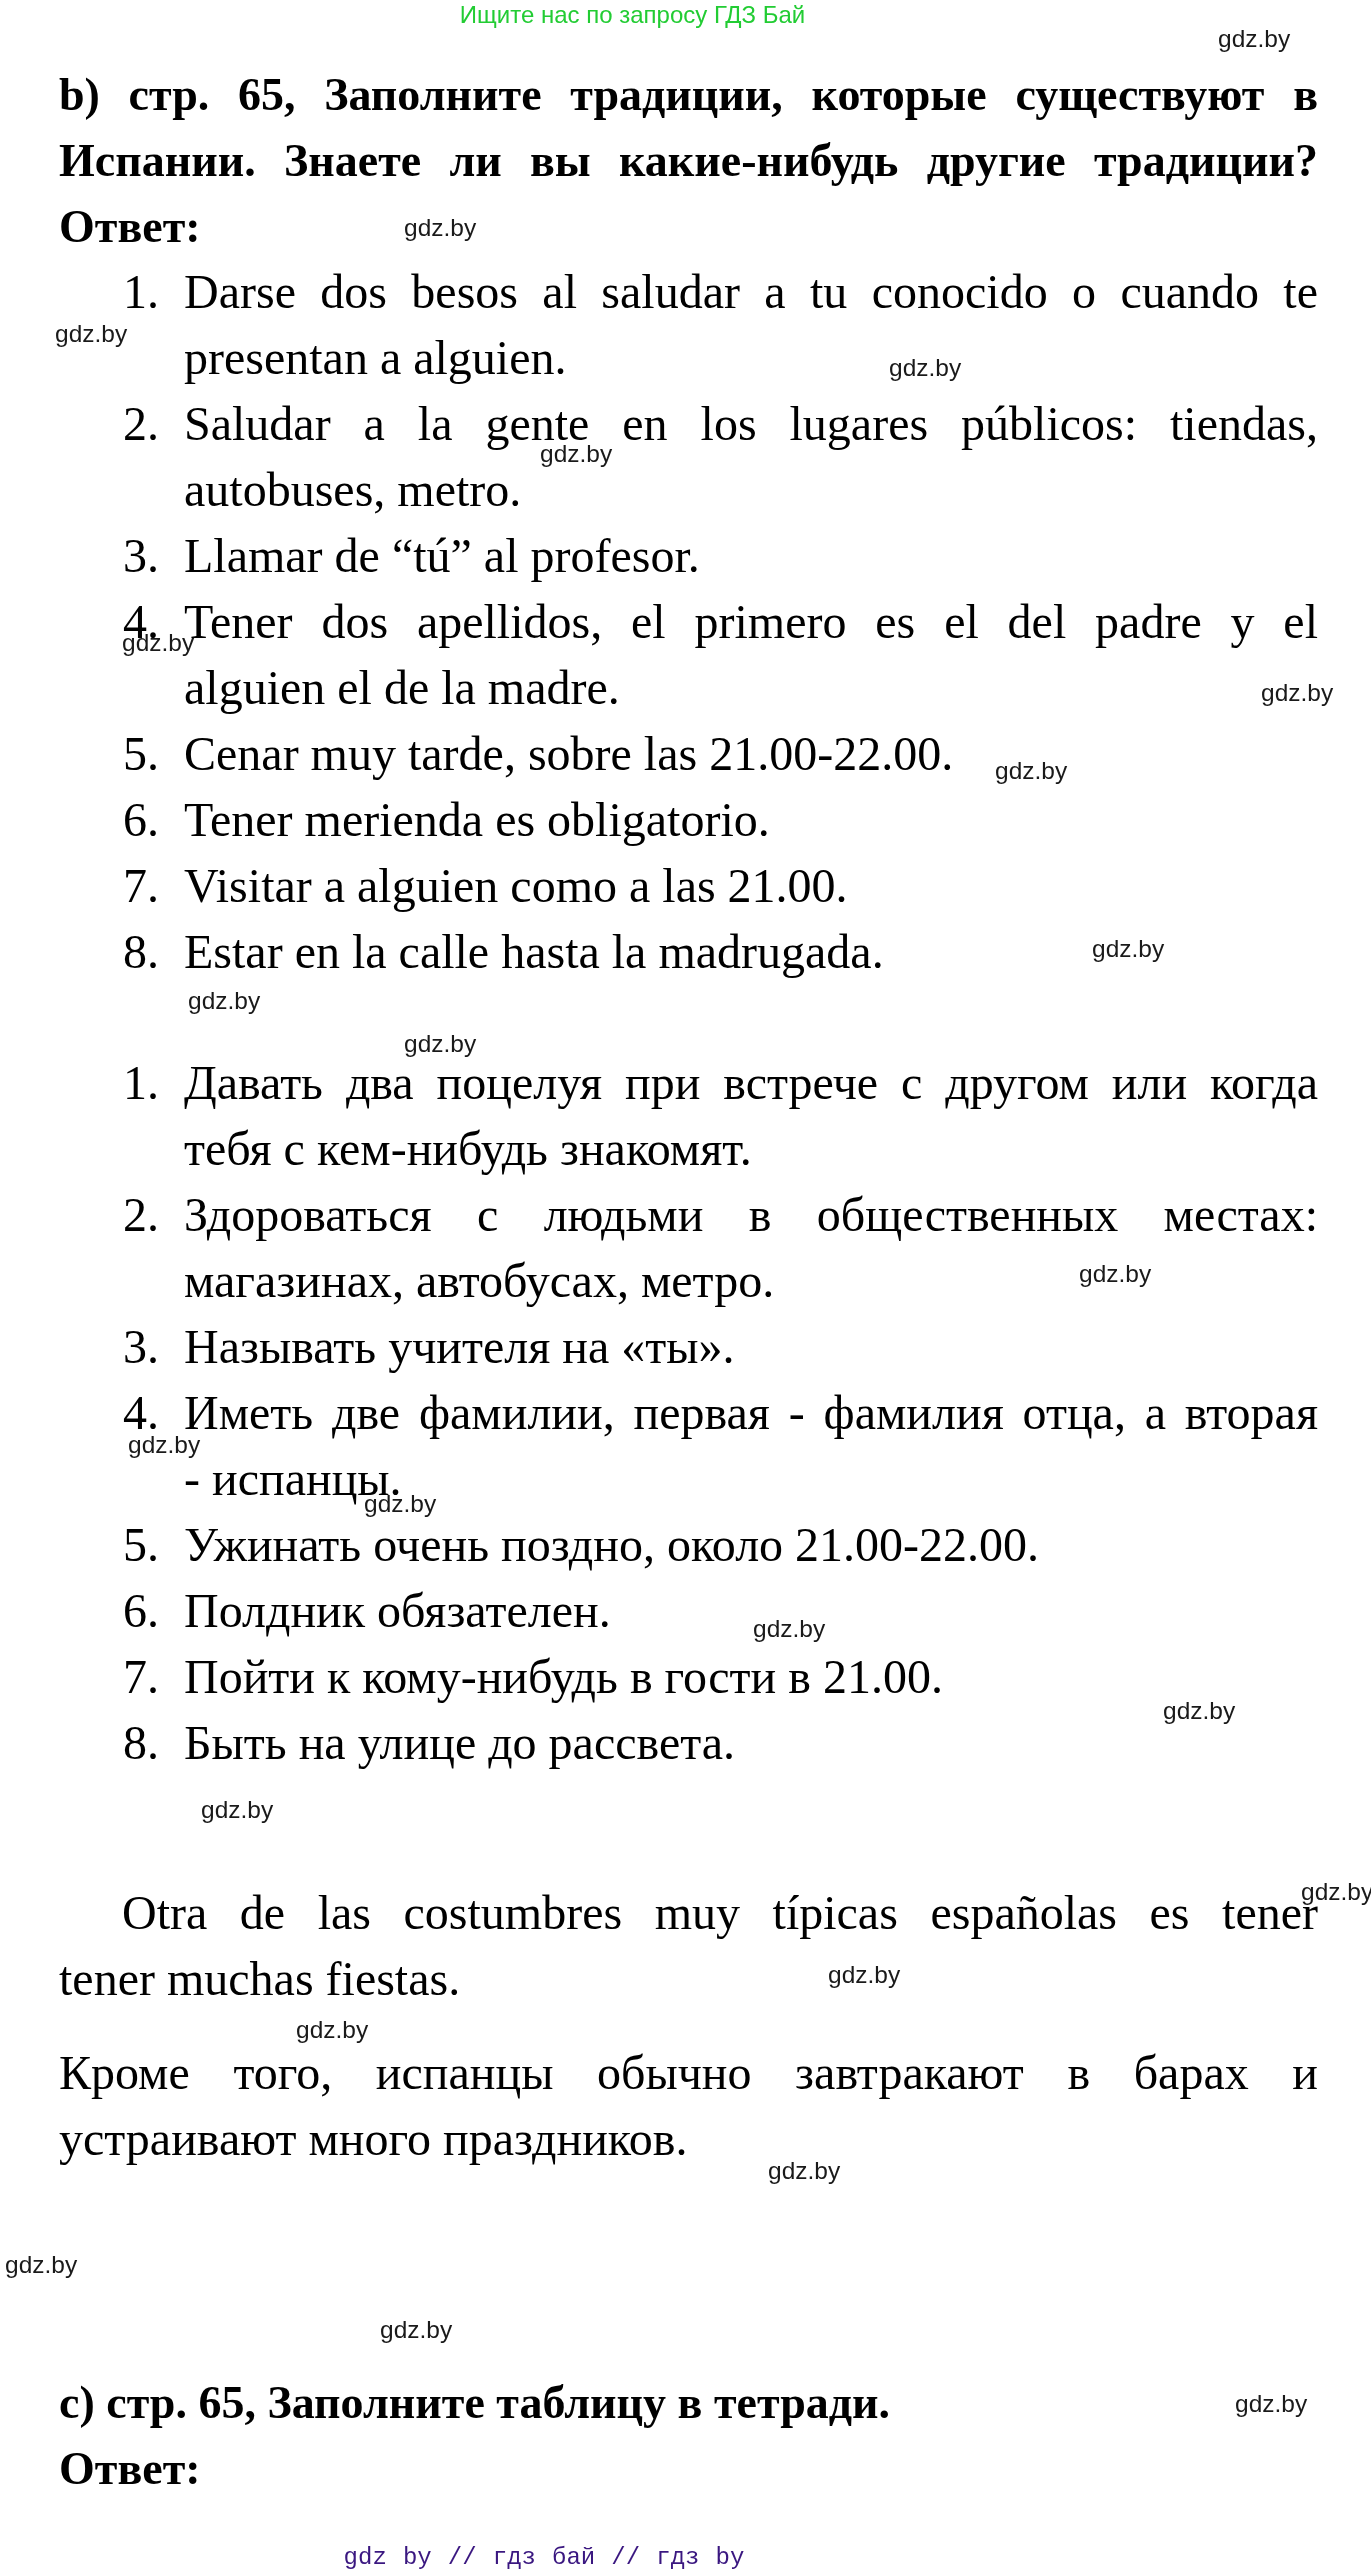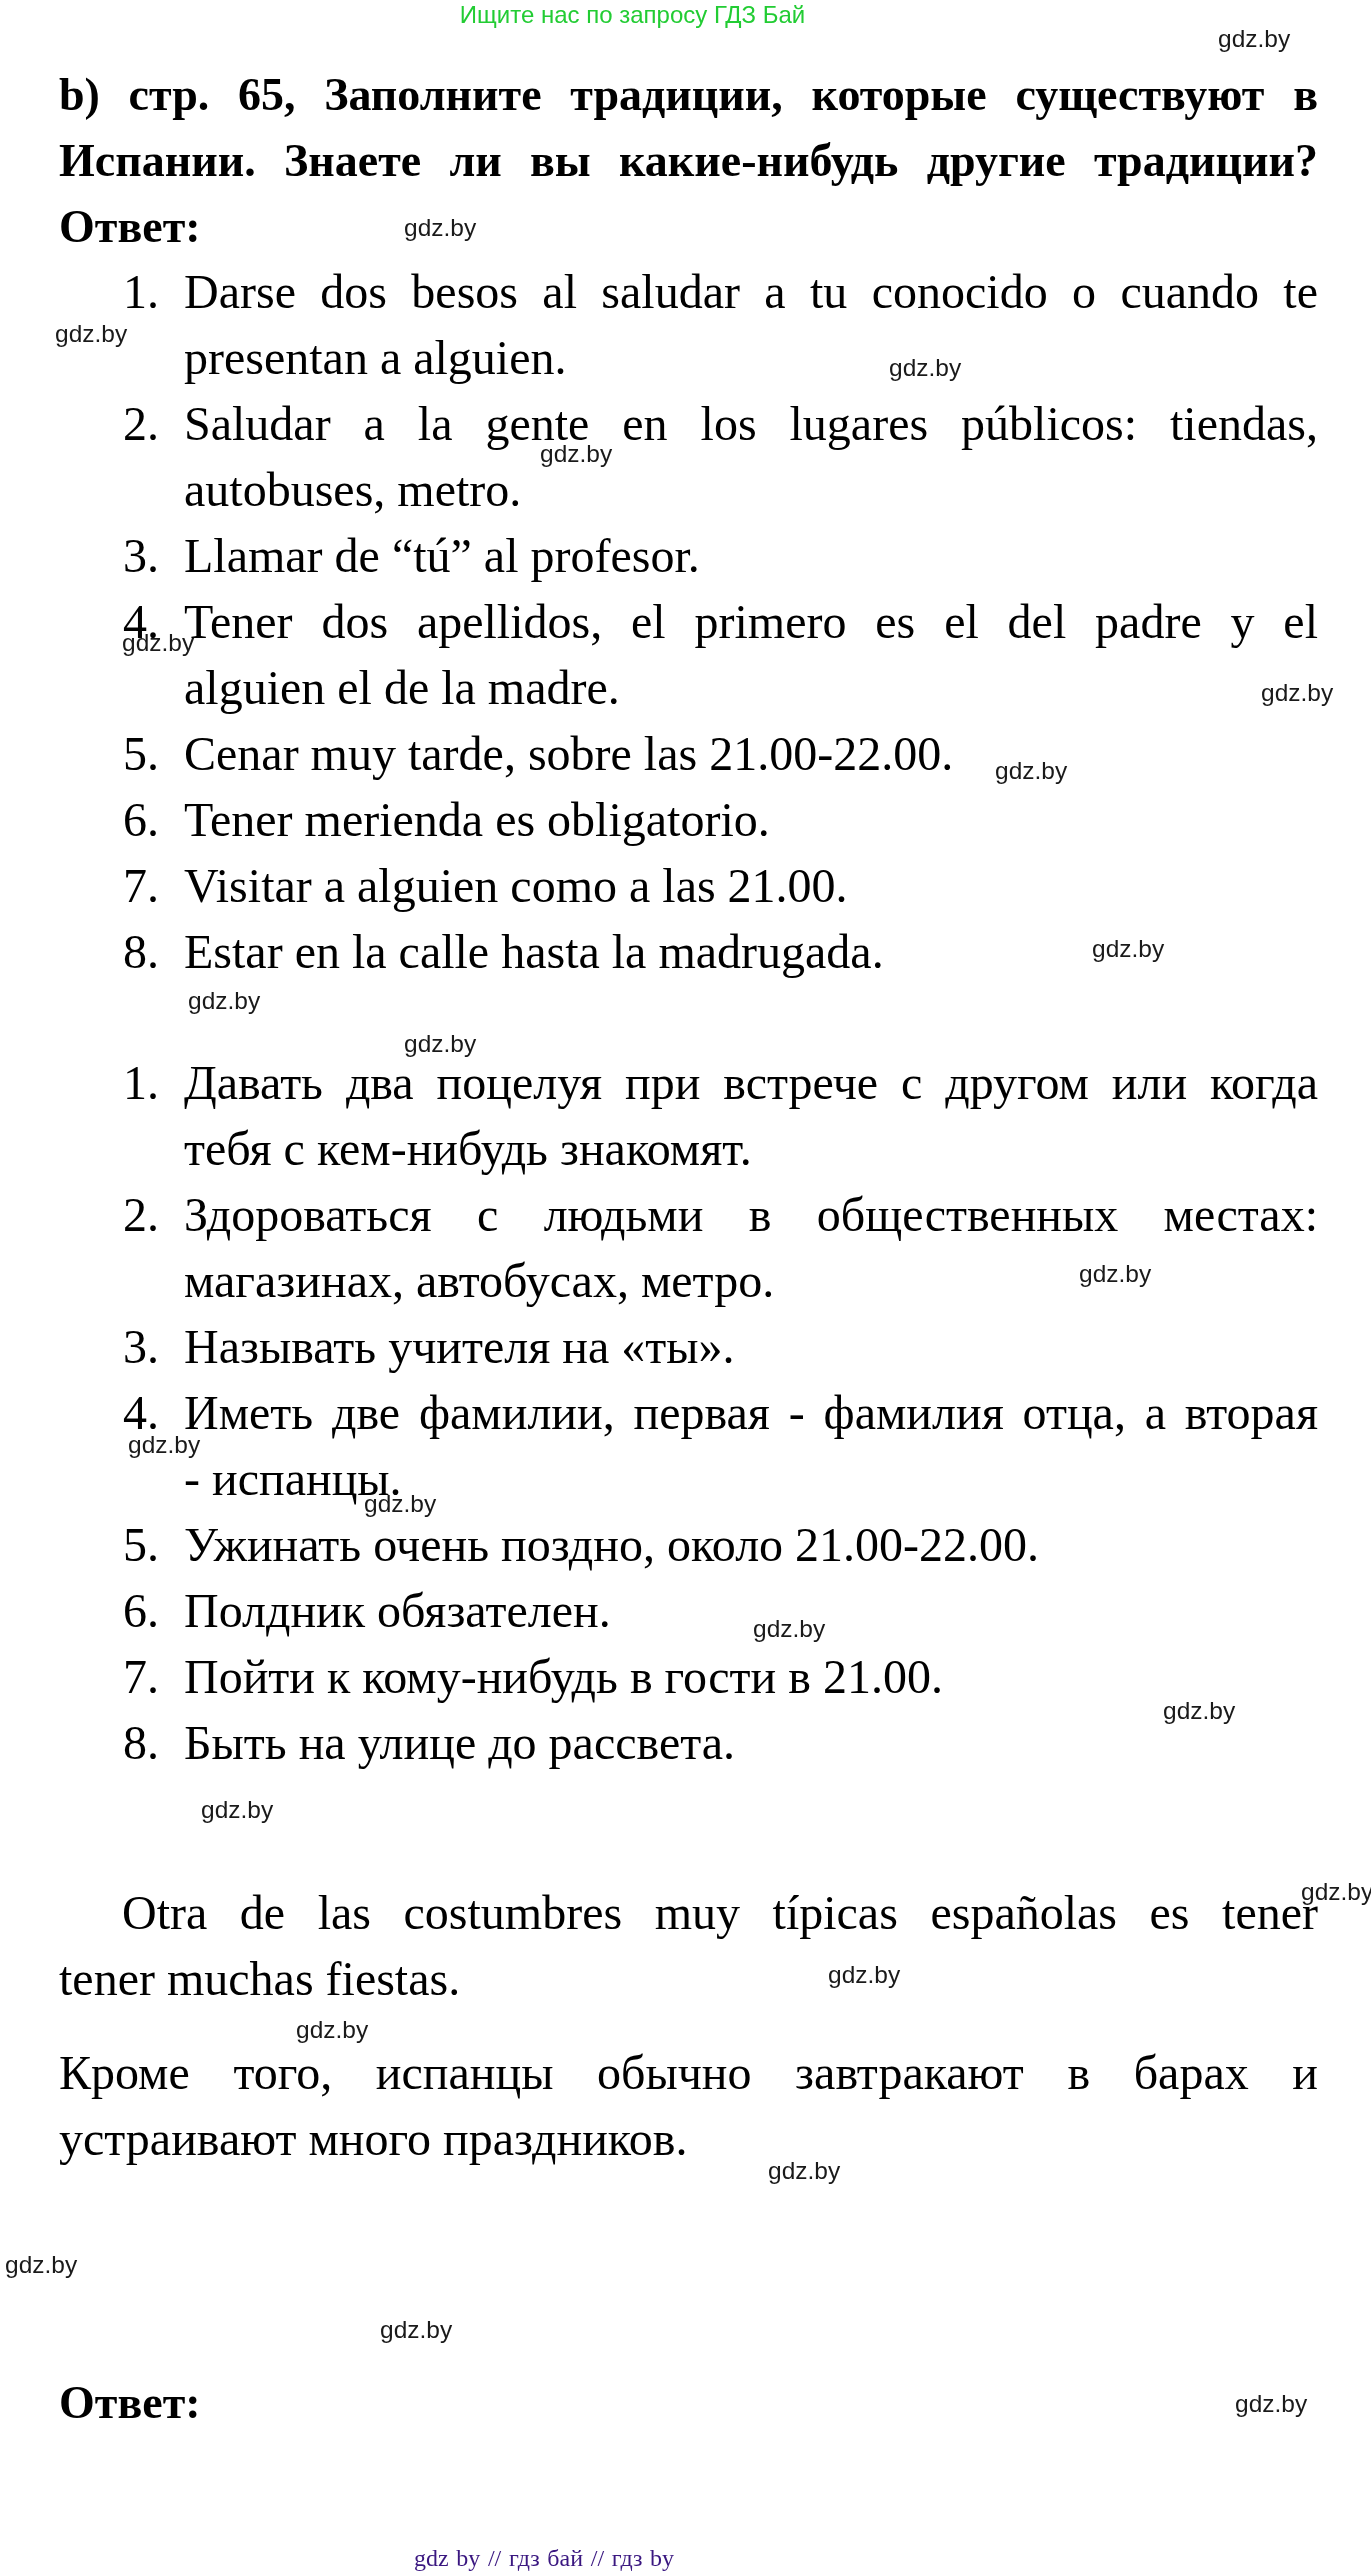--- a/index.html
+++ b/index.html
@@ -1,18 +1,18 @@
 <!DOCTYPE html>
 <html style="font-size:13.5px"><head>
 <meta charset="utf-8">
 <style>
   html, body { margin: 0; padding: 0; background: #ffffff; }
   body { width: 1371px; height: 2576px; position: relative; overflow: hidden; color: #000; }
   .banner { position: absolute; top: 0; left: 0; width: 1265px; text-align: center; font-family: "Liberation Sans", sans-serif; font-size: 24px; line-height: 29px; color: #22cc33; }
-  .footer { position: absolute; top: 2543px; left: 0; width: 1088px; text-align: center; font-family: Liberation Serif, serif; font-size: 24px; line-height: 30px; color: #3a1780; word-spacing: 1.7px; }
+  .footer { position: absolute; top: 2543px; left: 0; width: 1088px; text-align: center; font-family: Liberation Mono, monospace; font-size: 24px; line-height: 30px; color: #3a1780; word-spacing: 1.7px; }
   .wm { position: absolute; font-family: "Liberation Sans", sans-serif; font-size: 24.5px; line-height: 29px; color: #1a1a1a; white-space: nowrap; }
   .section { position: absolute; left: 59px; width: 1259px; font-family: "Liberation Serif", serif; }
   .h { font-weight: bold; font-size: 46px; line-height: 66px; }
   .hl { display: block; white-space: nowrap; }
   .just { text-align: justify; text-align-last: justify; }
   .list { font-size: 48px; line-height: 66px; }
   .item { position: relative; padding-left: 125px; }
   .num { position: absolute; left: 64px; top: 0; }
   .line { display: block; white-space: nowrap; }
   .para { font-size: 48px; line-height: 66px; }
@@ -109,20 +109,21 @@
   <span class="line just indent">Otra de las costumbres muy típicas españolas es tener</span>
   <span class="line">tener muchas fiestas.</span>
 </div>
 
 <div class="section para" style="top:2040px;">
   <span class="line just">Кроме того, испанцы обычно завтракают в барах и</span>
   <span class="line">устраивают много праздников.</span>
 </div>
 
 <div class="section h" style="top:2370px;">
+  <span class="hl">c) стр. 65, Заполните таблицу в тетради.</span>
   <span class="hl">Ответ:</span>
 </div>
 
 <div class="wm" style="left:1218px;top:24px;">gdz.by</div>
 <div class="wm" style="left:404px;top:213px;">gdz.by</div>
 <div class="wm" style="left:55px;top:319px;">gdz.by</div>
 <div class="wm" style="left:889px;top:353px;">gdz.by</div>
 <div class="wm" style="left:540px;top:439px;">gdz.by</div>
 <div class="wm" style="left:122px;top:628px;">gdz.by</div>
 <div class="wm" style="left:1261px;top:678px;">gdz.by</div>

